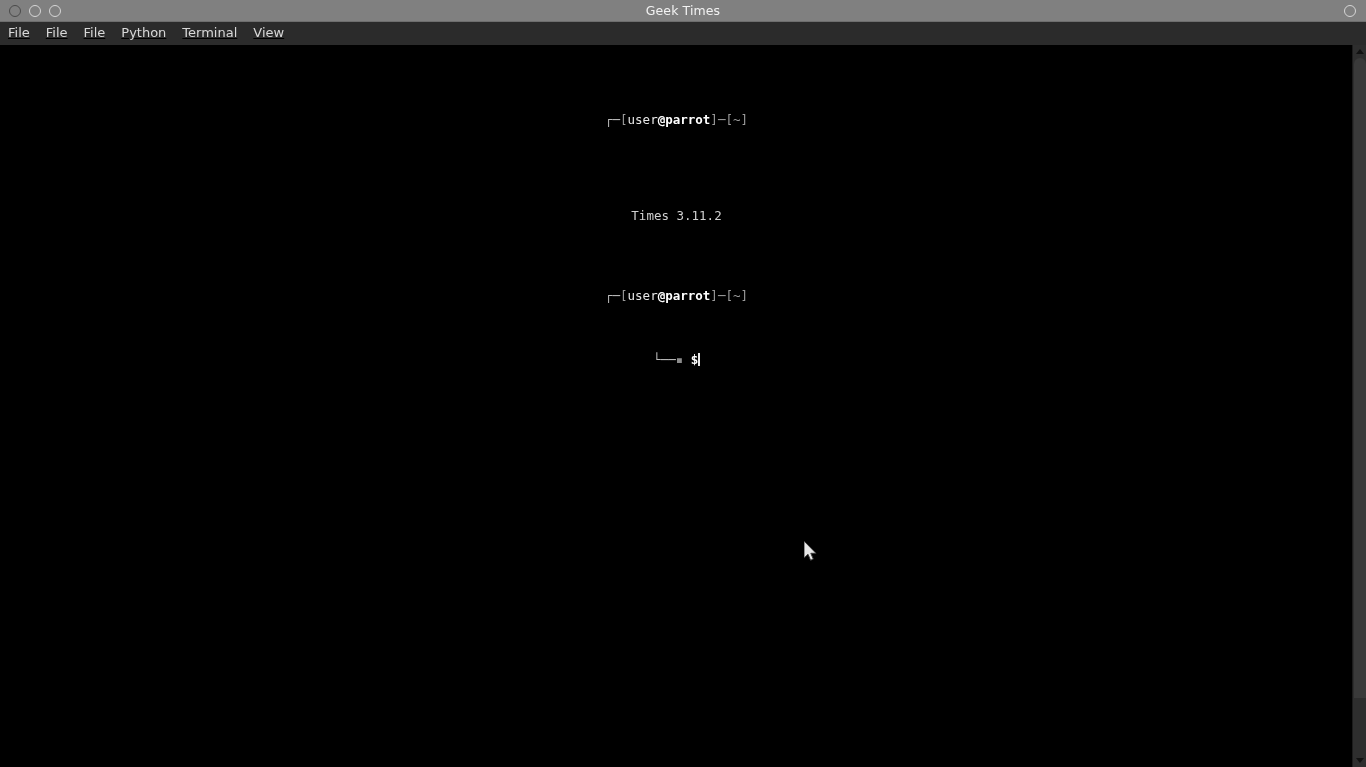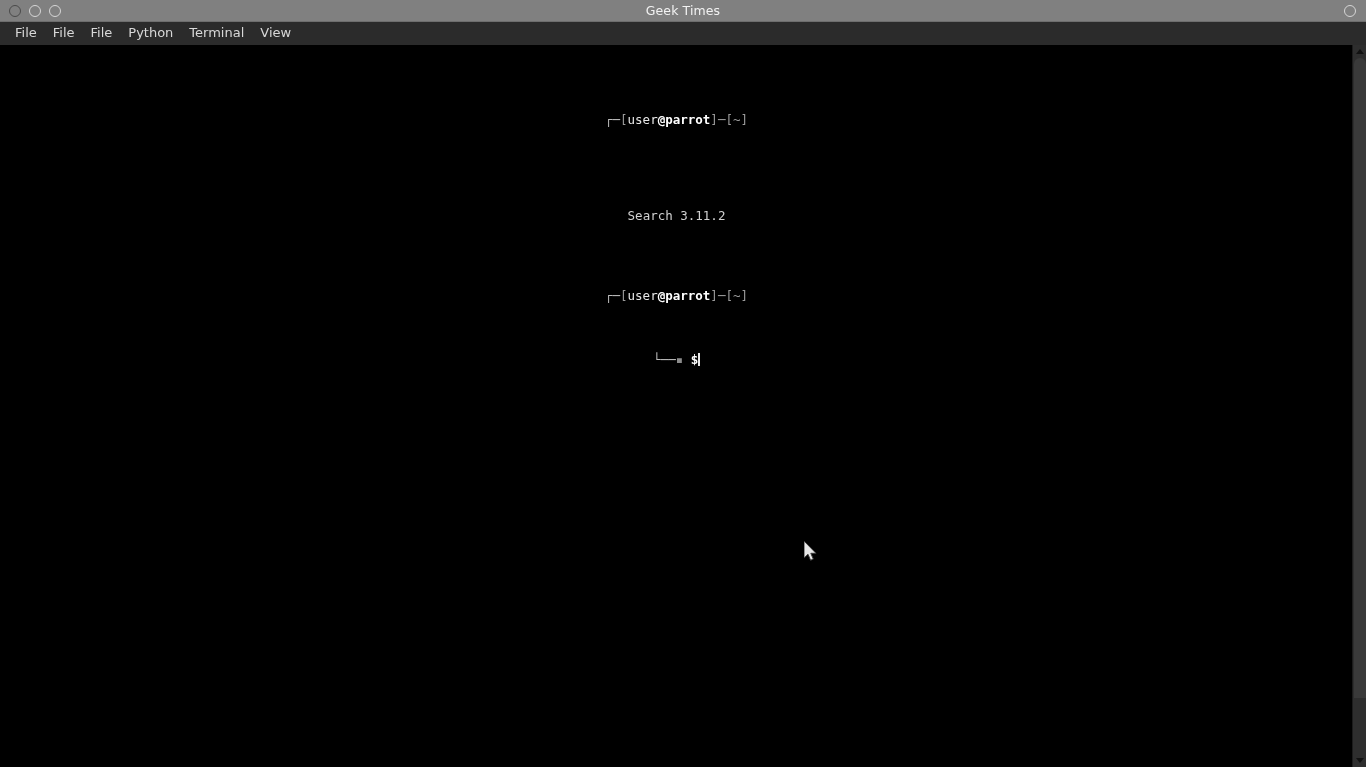--- a/index.html
+++ b/index.html
@@ -16,20 +16,21 @@
     -webkit-font-smoothing: antialiased;
   }
 
   .window {
     position: relative;
     width: 1366px;
     height: 767px;
     background: #7dd3fc;
     display: flex;
     flex-direction: column;
+    text-decoration: underline;
   }
 
   
   .titlebar {
     position: relative;
     height: 22px;
     min-height: 22px;
     background: #808080;
     display: flex;
     align-items: center;
@@ -78,21 +79,20 @@
     z-index: 2;
   }
 
   
   .menubar {
     height: 23px;
     min-height: 23px;
     background: #2b2b2b;
     display: flex;
     align-items: center;
-    padding-left: 7px;
     box-sizing: border-box;
   }
   .menu-item {
     font-size: 13px;
     color: #d8d8d8;
     padding: 2px 8px 3px 8px;
     font-family: "DejaVu Sans", sans-serif;
     cursor: default;
     line-height: 16px;
     border-radius: 2px;
@@ -224,21 +224,21 @@
 
   <div class="term-area">
 
     <div class="term-screen">
 
       
       <div class="line"><span class="seg-frame">┌─</span><span class="seg-bracket">[</span><span class="seg-user">user</span><span class="seg-at">@</span><span class="seg-host">parrot</span><span class="seg-bracket">]</span><span class="seg-bracket">─</span><span class="seg-bracket">[</span><span class="seg-path">~</span><span class="seg-bracket">]</span></div>
 
 
       
-      <div class="line"><span class="seg-out">Search 3.11.2</span></div>
+      <div class="line"><span class="seg-out">Times 3.11.2</span></div>
 
       
       <div class="line"><span class="seg-frame">┌─</span><span class="seg-bracket">[</span><span class="seg-user">user</span><span class="seg-at">@</span><span class="seg-host">parrot</span><span class="seg-bracket">]</span><span class="seg-bracket">─</span><span class="seg-bracket">[</span><span class="seg-path">~</span><span class="seg-bracket">]</span></div>
 
       <div class="line"><span class="seg-frame">└──</span><span class="seg-tick">▪</span><span class="seg-cmd"> </span><span class="seg-dollar">$</span><span class="seg-cmd"></span><span class="cursor"></span></div>
 
     </div>
 
     <div class="scrollbar">
       <div class="sb-arrow">

